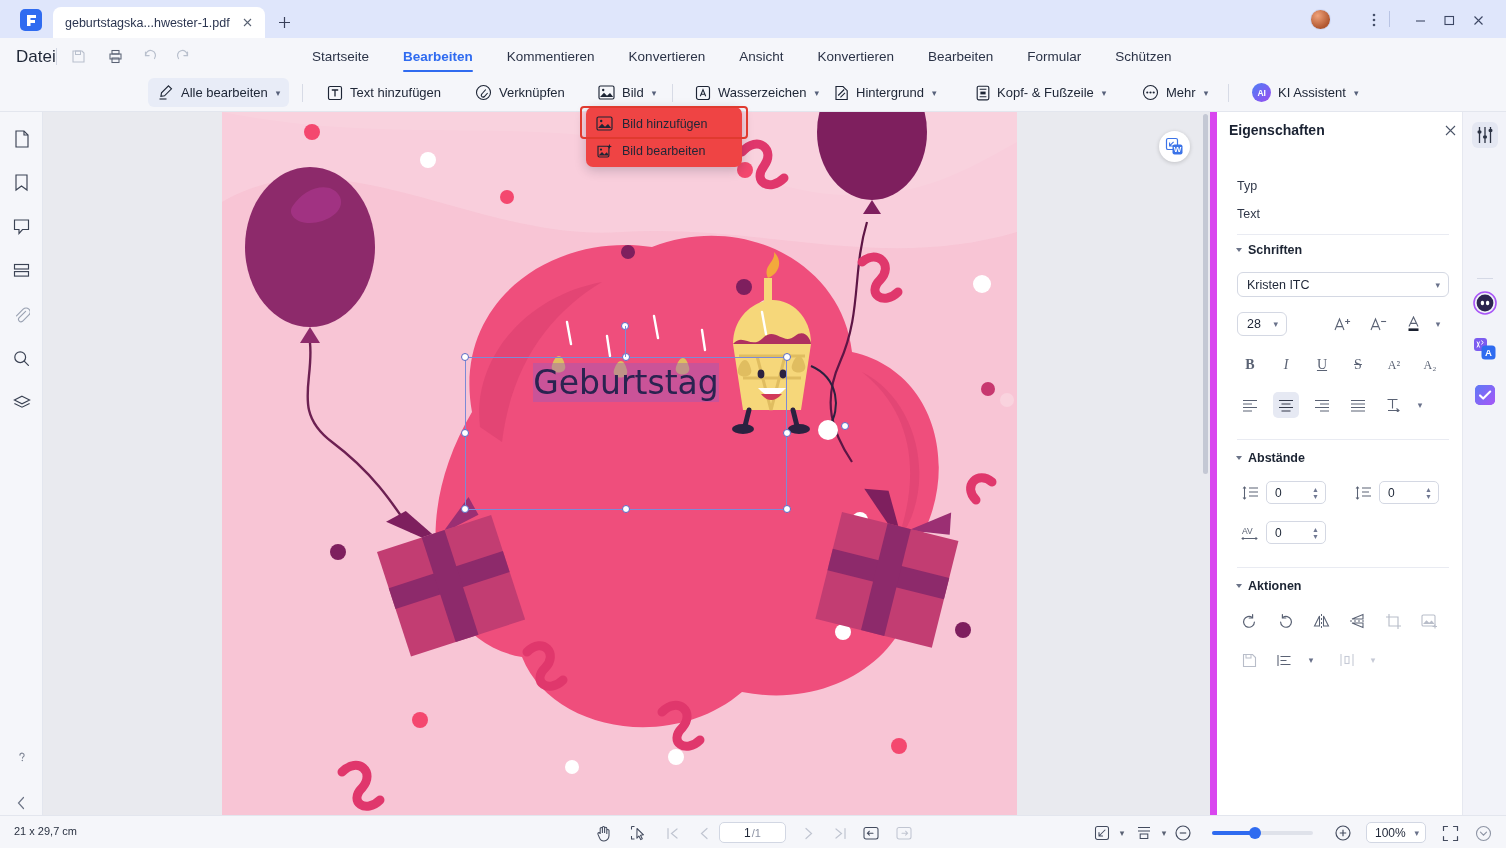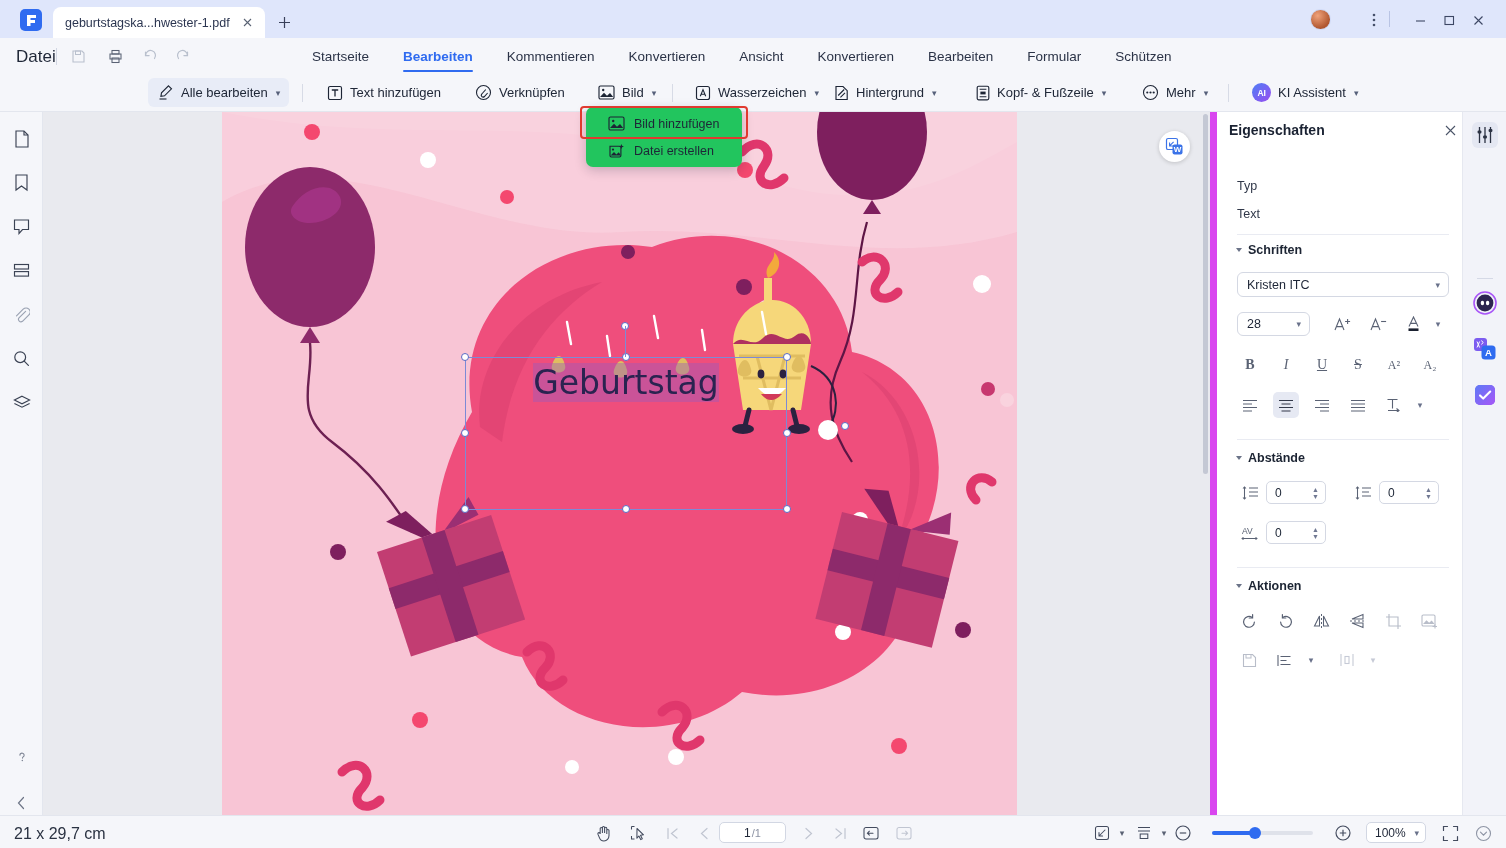--- a/index.html
+++ b/index.html
@@ -199,22 +199,22 @@
 
   .word-fab {
     position: absolute; left: 1116px; top: 19px; width: 31px; height: 31px;
     border-radius: 50%; background: #fff; box-shadow: 0 1px 4px rgba(0,0,0,.18);
     display: flex; align-items: center; justify-content: center; cursor: pointer;
   }
 
   
   .dropdown {
     position: absolute; left: 586px; top: 107px; width: 156px; height: 60px;
-    background: #22c55e; border-radius: 7px; box-shadow: 0 3px 12px rgba(20,25,45,.22);
-    padding: 3px 12px;
+    background: #ef4444; border-radius: 7px; box-shadow: 0 3px 12px rgba(20,25,45,.22);
+    padding: 3px 0;
   }
   .dd-item {
     position: relative; height: 27px; display: flex; align-items: center; gap: 9px;
     padding: 0 10px; font-size: 12.5px; color: #1e2637; cursor: pointer;
   }
   .dd-hl {
     position: absolute; left: 580px; top: 106px; width: 168px; height: 33px;
     border: 2.5px solid #e03a2f; border-radius: 4px; pointer-events: none;
   }
 
@@ -233,21 +233,21 @@
     color: #2a2350; text-align: center; font-weight: 500; letter-spacing: 0px;
     pointer-events: none;
   }
   .canvas-text span { background: rgba(150,90,190,0.42); }
 
   
   .statusbar {
     position: absolute; left: 0; bottom: 0; width: 1506px; height: 33px;
     background: #f5f6fa; border-top: 1px solid #e3e6ee;
   }
-  .st-size { position: absolute; left: 14px; top: 9px; font-size: 16px; color: #2a3242; }
+  .st-size { position: absolute; left: 14px; top: 9px; font-size: 11px; color: #2a3242; }
   .st-icon {
     position: absolute; top: 7px; width: 20px; height: 20px;
     color: #434b5e; display: flex; align-items: center; justify-content: center; cursor: pointer;
   }
   .st-icon.dim { color: #c0c5d1; }
   .pagebox {
     position: absolute; left: 719px; top: 6px; width: 67px; height: 21px;
     border: 1px solid #d2d7e3; border-radius: 5px; background: #fff;
     display: flex; align-items: center; justify-content: center;
     font-size: 12px; color: #1e2637;
@@ -649,21 +649,21 @@
         </svg>
       <span>Bild hinzufügen</span>
     </div>
     <div class="dd-item">
       <svg width="17" height="16" viewBox="0 0 17 16">
           <path d="M2 3.2h9.5c.8 0 1.4.6 1.4 1.4v8c0 .8-.6 1.4-1.4 1.4H3.4c-.8 0-1.4-.6-1.4-1.4z" stroke="#1d2535" stroke-width="1.15" fill="none"></path>
           <circle cx="5" cy="6.6" r="1.1" fill="#1d2535"></circle>
           <path d="M2.6 12.6l3.4-3.6 2.4 2.4 2.4-2.1 2.1 3.3z" fill="#1d2535"></path>
           <path d="M13.4 1l.7 1.8 1.8.7-1.8.7-.7 1.8-.7-1.8-1.8-.7 1.8-.7z" fill="#1d2535"></path>
         </svg>
-      <span>Datei erstellen</span>
+      <span>Bild bearbeiten</span>
     </div>
   </div>
   <div class="dd-hl"></div>
 
   <div class="props">
     <div class="props-head">
       <span class="props-title">Eigenschaften</span>
       <span class="props-close">
         <svg width="11" height="11" viewBox="0 0 11 11">
             <path d="M1 1l9 9M10 1l-9 9" stroke="#4b5468" stroke-width="1.1"></path>
@@ -678,21 +678,21 @@
     <div class="sect-head" style="top:131px">
       <span class="tri"></span>
       <span>Schriften</span>
     </div>
 
     <div class="select" style="left:20px;top:160px;width:212px;height:25px">
       <span class="sv">Kristen ITC</span>
       <span class="sc">▾</span>
     </div>
 
-    <div class="select" style="left:20px;top:200px;width:73px;height:24px">
+    <div class="select" style="left:20px;top:200px;width:50px;height:24px">
       <span class="sv">28</span>
       <span class="sc">▾</span>
     </div>
     <div class="icbtn" style="left:112px;top:199px">
       <svg width="17" height="15" viewBox="0 0 17 15">
           <path d="M1 13L5.5 2 10 13M2.6 9.6h5.8" stroke="#5a6274" stroke-width="1.1" fill="none"></path>
           <path d="M13.6 2v5M11.1 4.5h5" stroke="#5a6274" stroke-width="1.1"></path>
         </svg>
     </div>
     <div class="icbtn" style="left:148px;top:199px">

